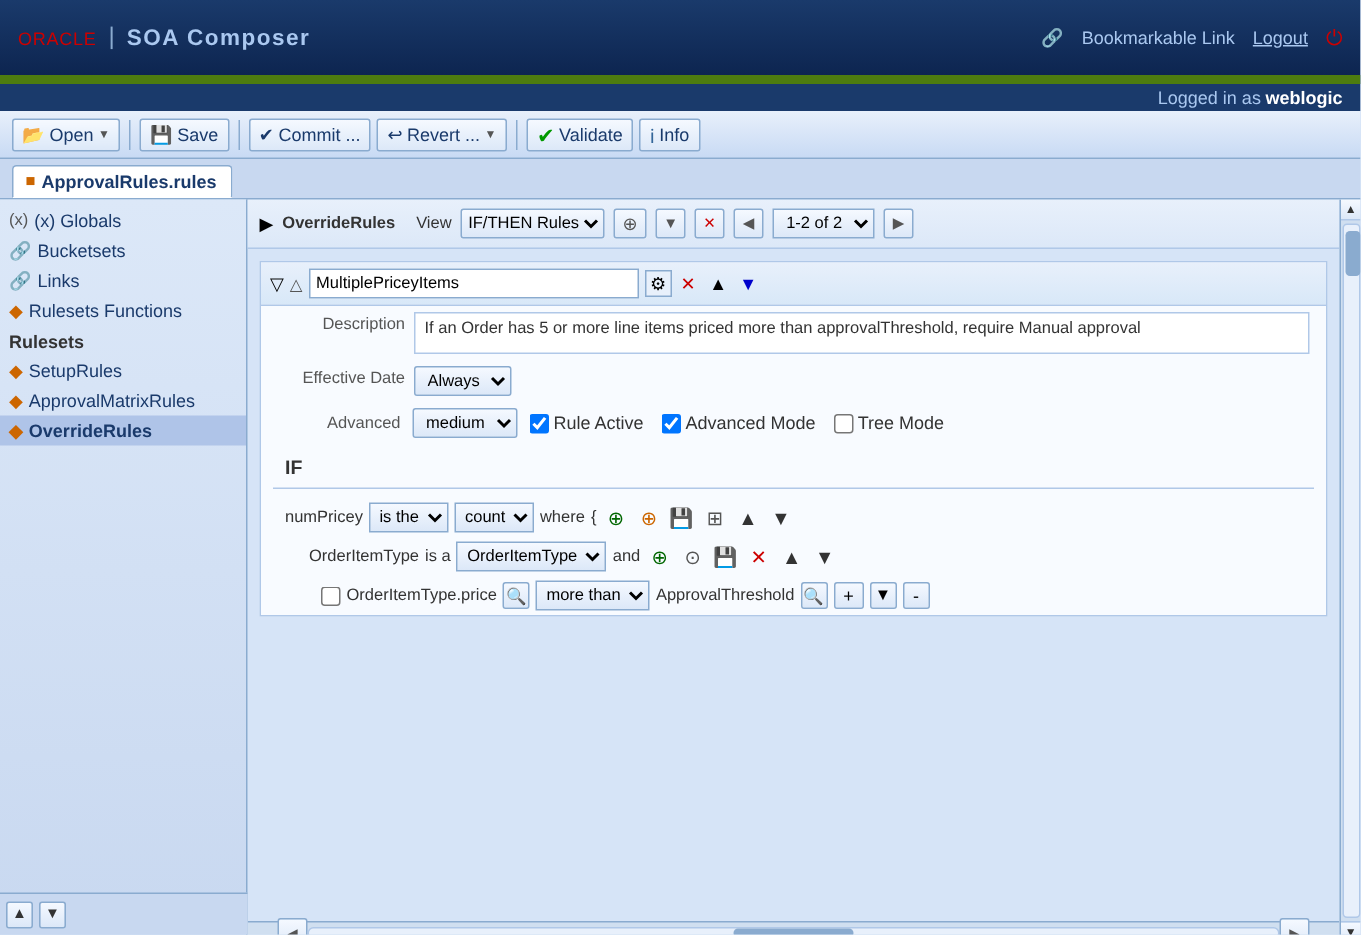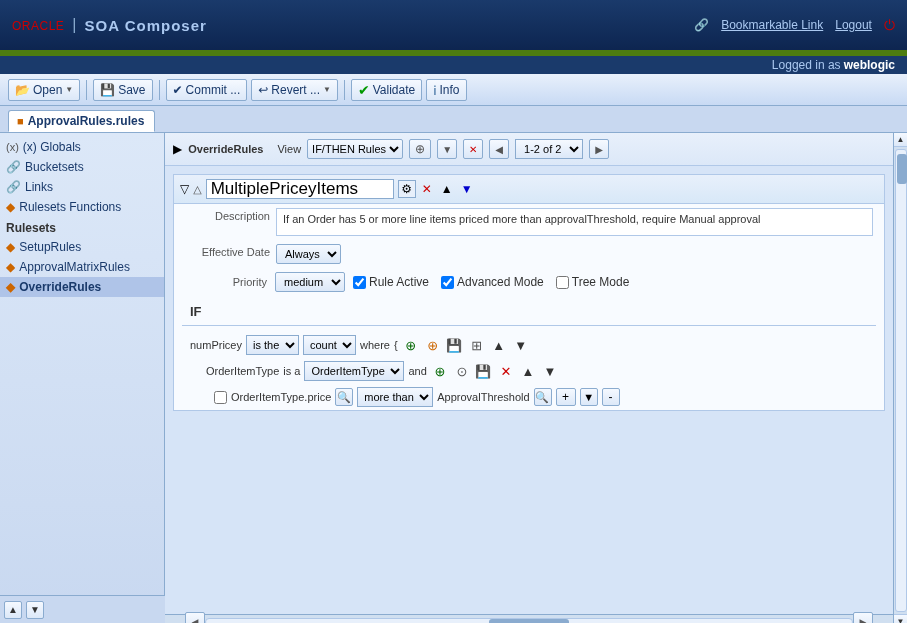--- a/index.html
+++ b/index.html
@@ -5,21 +5,21 @@
     * { box-sizing: border-box; margin: 0; padding: 0; font-family: Arial, sans-serif; font-size: 12px; }
     body { width: 907px; height: 623px; overflow: hidden; background: #d6e4f7; }
 
     
     .header { background: linear-gradient(180deg, #1a3a6b 0%, #0d2550 100%); height: 50px; display: flex; align-items: center; justify-content: space-between; padding: 0 12px; }
     .header-left { display: flex; align-items: center; gap: 8px; }
     .oracle-logo { color: #c00; font-weight: normal; font-size: 13px; letter-spacing: 0.5px; }
     .oracle-logo span { color: #c00; }
     .soa-title { color: #aac8f0; font-size: 15px; font-weight: bold; letter-spacing: 1px; }
     .header-right { display: flex; align-items: center; gap: 12px; color: #aac8f0; font-size: 11px; }
-    .header-right a { color: #aac8f0; text-decoration: underline; cursor: pointer; }
+    .header-right a { color: #aac8f0; cursor: pointer; }
 
     
     .subheader { background: #1a3a6b; text-align: right; padding: 2px 12px; color: #aac8f0; font-size: 11px; border-top: 6px solid #4d7c0f; }
     .subheader strong { color: #fff; }
 
     
     .toolbar { background: linear-gradient(180deg, #e8f0fb 0%, #c8daf4 100%); border-bottom: 1px solid #8aabcf; height: 32px; display: flex; align-items: center; padding: 0 8px; gap: 4px; }
     .toolbar-btn { display: flex; align-items: center; gap: 3px; padding: 2px 6px; background: linear-gradient(180deg, #f5f9ff 0%, #dce8f8 100%); border: 1px solid #8aabcf; border-radius: 2px; cursor: pointer; color: #1a3a6b; font-size: 11px; height: 22px; }
     .toolbar-separator { width: 1px; height: 20px; background: #8aabcf; margin: 0 2px; }
     .dropdown-arrow { font-size: 8px; color: #555; }
@@ -44,21 +44,21 @@
     .view-select { border: 1px solid #8aabcf; background: linear-gradient(180deg, #f5f9ff 0%, #dce8f8 100%); padding: 1px 0; font-size: 11px; border-radius: 2px; height: 20px; }
     .nav-btn { width: 20px; height: 20px; display: flex; align-items: center; justify-content: center; background: linear-gradient(180deg, #f5f9ff 0%, #dce8f8 100%); border: 1px solid #8aabcf; border-radius: 2px; cursor: pointer; font-size: 10px; color: #555; }
     .page-select { border: 1px solid #8aabcf; padding: 1px 4px; font-size: 11px; height: 20px; background: linear-gradient(180deg, #f5f9ff 0%, #dce8f8 100%); }
 
     
     .rule-body { flex: 1; overflow-y: auto; padding: 8px; }
 
     
     .rule-card { border: 1px solid #b0c8e8; background: #f8fbff; margin-bottom: 8px; }
     .rule-card-header { display: flex; align-items: center; gap: 4px; padding: 4px 6px; background: linear-gradient(180deg, #e8f0fb 0%, #d8e8f8 100%); border-bottom: 1px solid #b0c8e8; }
-    .rule-name-input { border: 1px solid #8aabcf; padding: 1px 4px; font-size: 17px; height: 20px; width: 188px; }
+    .rule-name-input { border: 1px solid #8aabcf; padding: 1px 4px; font-size: 11px; height: 20px; width: 220px; }
     .rule-card-actions { display: flex; align-items: center; gap: 2px; }
     .action-btn { width: 18px; height: 18px; display: flex; align-items: center; justify-content: center; cursor: pointer; font-size: 12px; }
 
     
     .prop-row { display: flex; align-items: flex-start; padding: 4px 11px; gap: 6px; }
     .prop-label { color: #555; font-size: 11px; min-width: 85px; text-align: right; padding-top: 2px; }
     .prop-value { flex: 1; }
     .desc-text { border: 1px solid #b0c8e8; background: #fff; padding: 3px 6px; font-size: 11px; color: #333; min-height: 28px; line-height: 1.4; }
     .date-select { border: 1px solid #8aabcf; background: linear-gradient(180deg, #f5f9ff 0%, #dce8f8 100%); padding: 1px 4px; font-size: 11px; height: 20px; border-radius: 2px; }
     .priority-row { display: flex; align-items: center; gap: 8px; padding: 4px 8px; }
@@ -246,21 +246,21 @@
           <div class="prop-row">
             <span class="prop-label">Effective Date</span>
             <div class="prop-value">
               <select class="date-select">
                 <option value="Always">Always</option>
               </select>
             </div>
           </div>
 
           <div class="priority-row">
-            <span class="priority-label">Priority</span>
+            <span class="priority-label">Advanced</span>
             <select class="date-select">
               <option value="medium">medium</option>
             </select>
             <div class="checkbox-group">
               <label class="checkbox-item">
                 <input type="checkbox" checked="" style="">
                 <span>Rule Active</span>
               </label>
               <label class="checkbox-item">
                 <input type="checkbox" checked="" style="">

